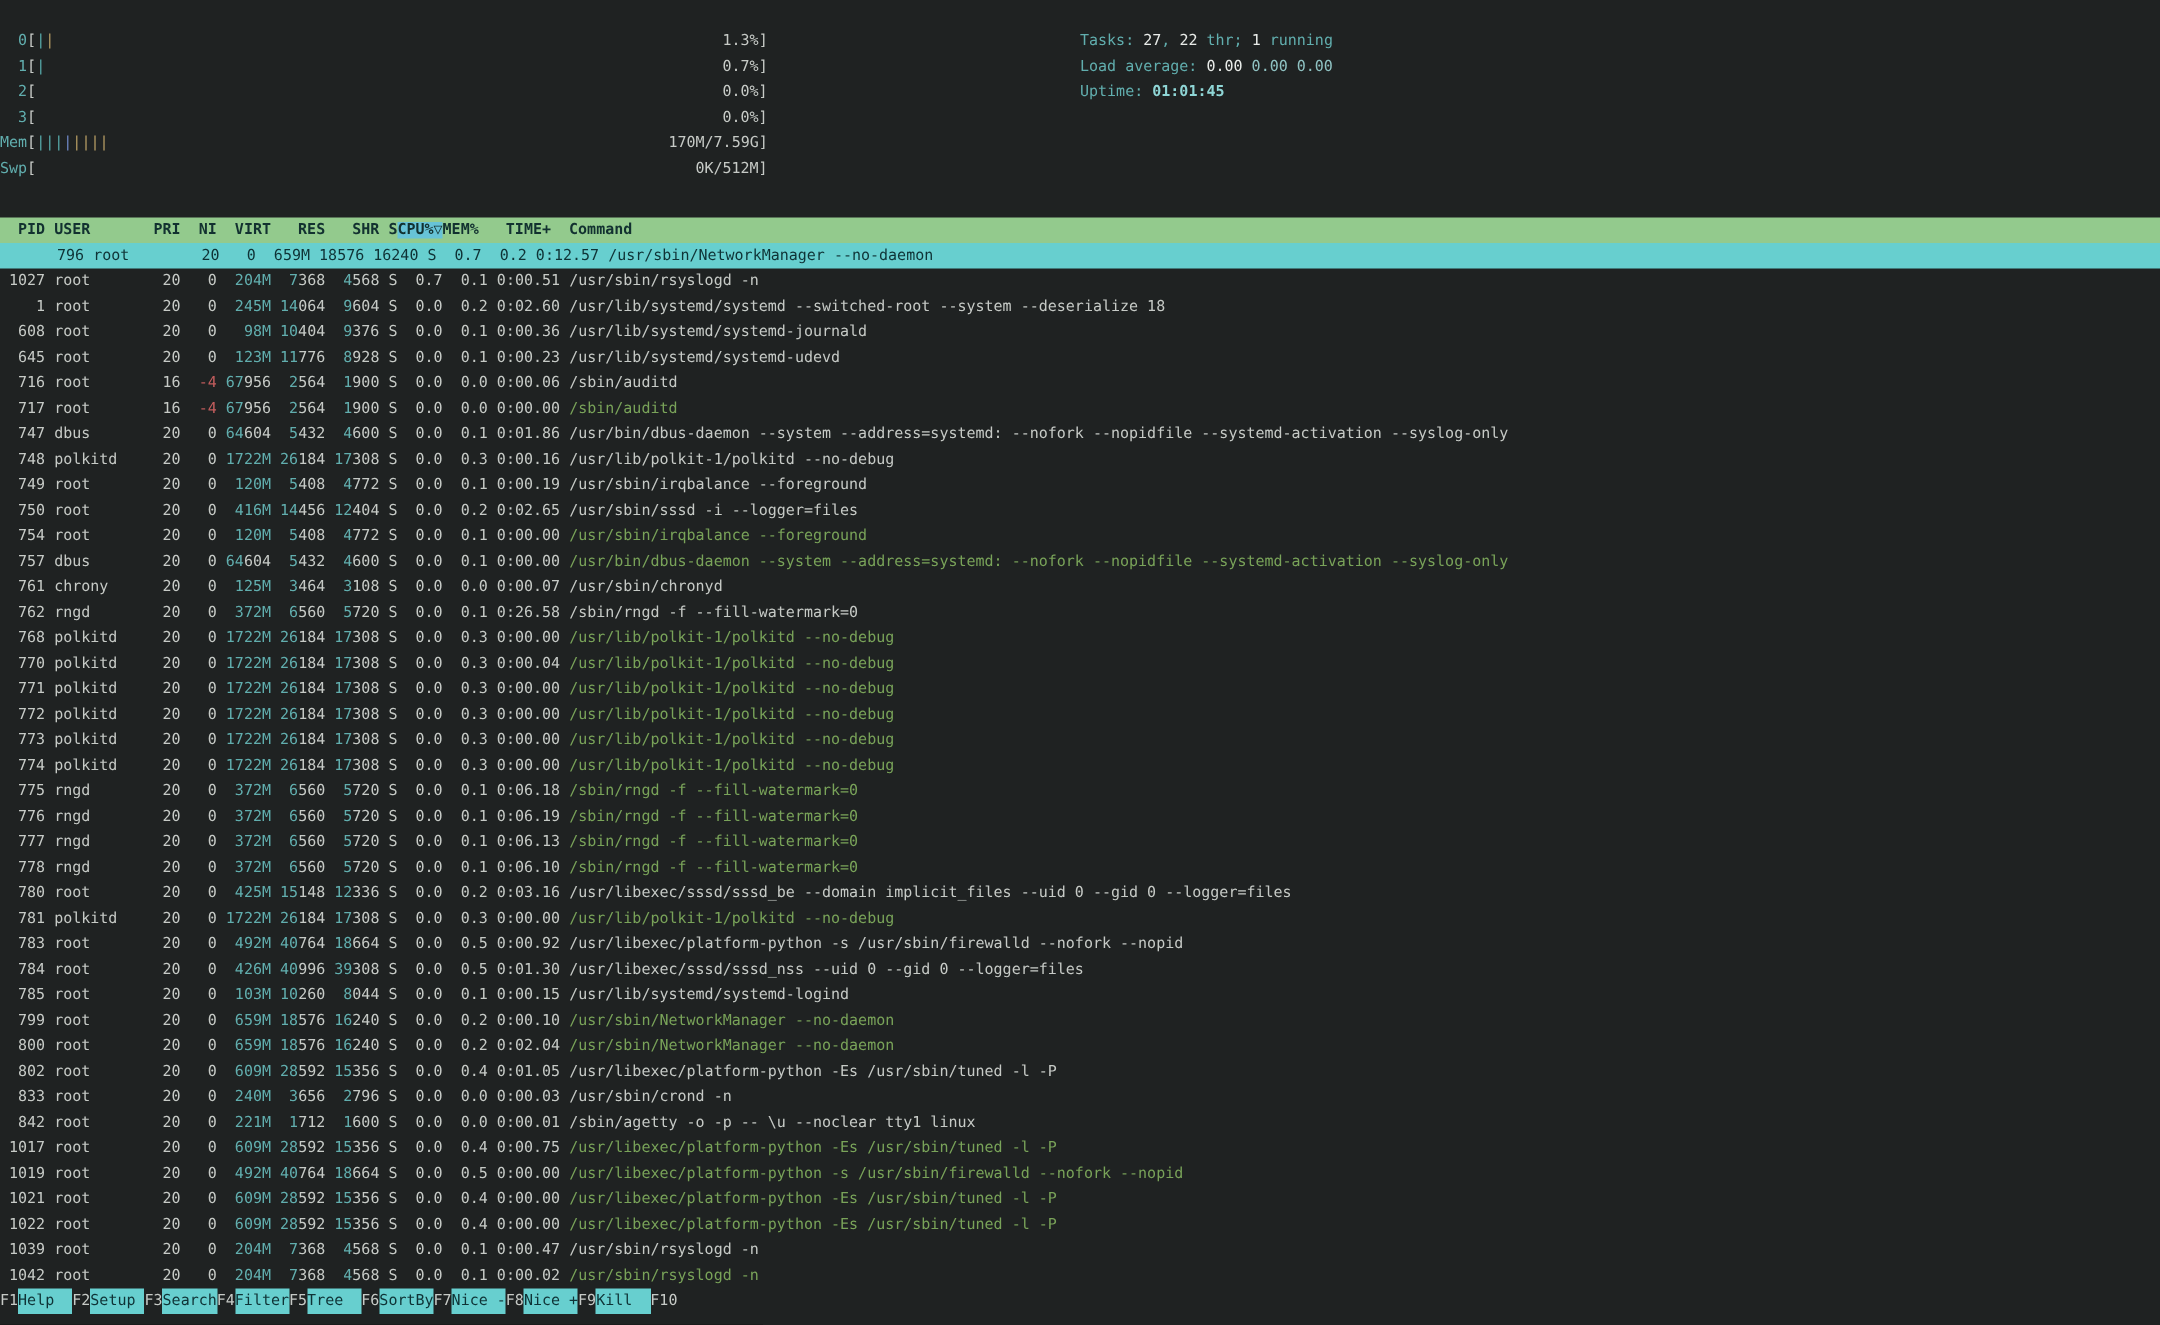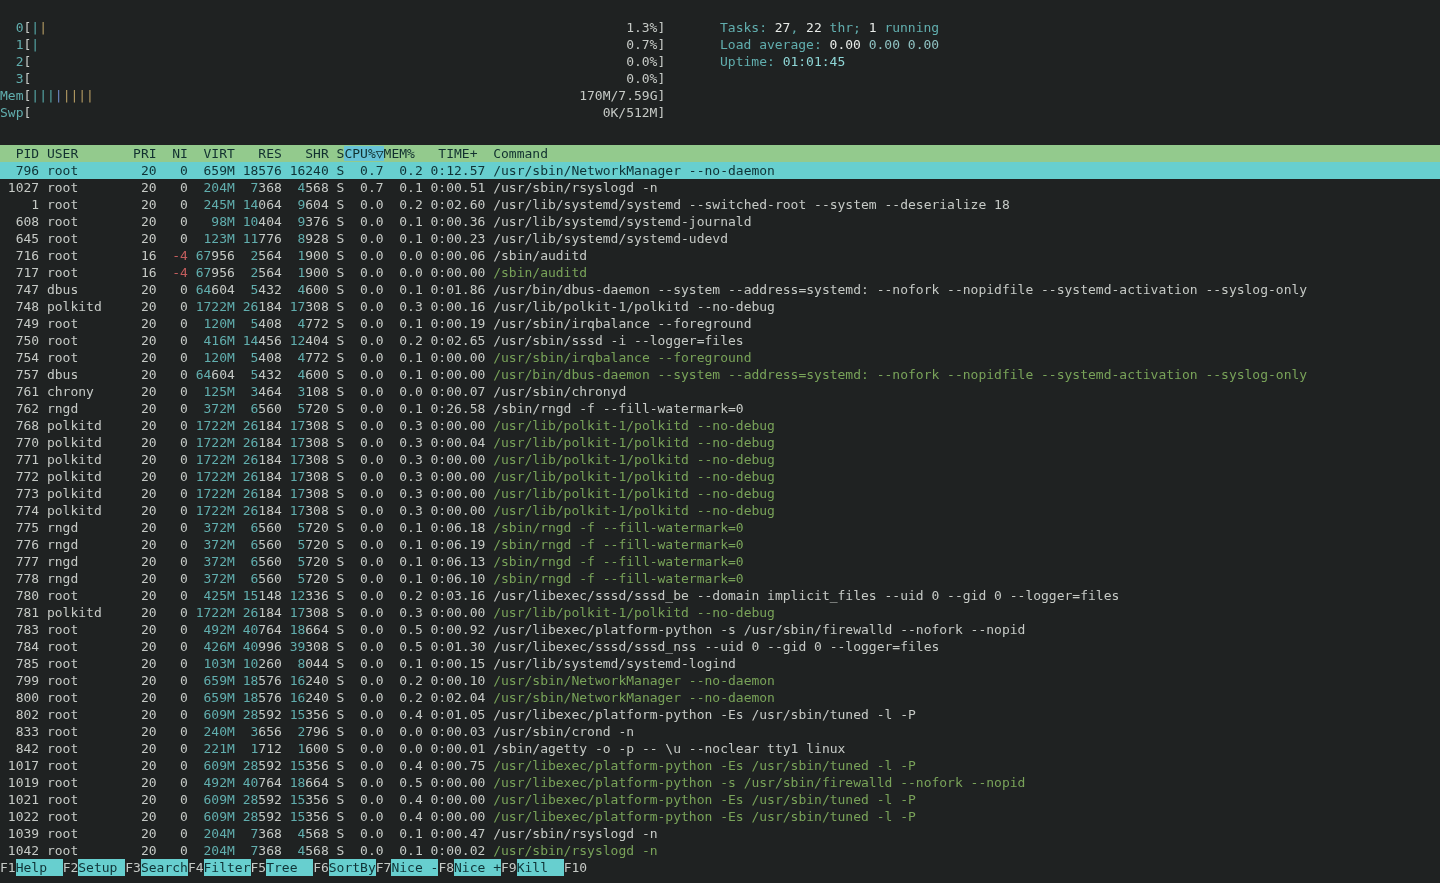--- a/index.html
+++ b/index.html
@@ -1,33 +1,33 @@
 <!DOCTYPE html>
 <html><head>
 <meta charset="utf-8">
 <style>
   html,body{margin:0;padding:0;background:#161818;}
   .term{position:relative;width:1440px;height:883px;background:var(--bg);
-    font-family:"DejaVu Sans Mono",monospace;font-size:13px;line-height:17px;
+    font-family:"DejaVu Sans Mono",monospace;font-size:10px;line-height:17px;
     color:var(--fg);overflow:hidden;white-space:pre;}
   .abs{position:absolute;}
   .line{height:17px;white-space:pre;}
   .c-teal{color:var(--teal);}
   .c-green{color:var(--green);}
   .c-red{color:var(--red);}
   .c-bold{color:var(--bright);font-weight:normal;}
   .c-dim{color:var(--dimTeal);margin-top:20px;}
-  .c-cyanbold{color:var(--cyanBright);font-weight:normal;}
+  .c-cyanbold{color:var(--cyanBright);font-weight:bold;}
   .bar-teal{color:var(--barTeal);}
   .bar-blue{color:var(--barBlue);}
   .bar-tan{color:var(--barTan);}
   .hdr{background:var(--headerBg);}
-  .hdr span{color:var(--headerFg);}
+  .hdr span{color:var(--headerFg);font-weight:bold;}
   .hdr .sortcol{background:var(--sortBg);}
-  .row.sel{background:var(--selBg);}
+  .row.sel{background:var(--selBg);padding-left:26px;}
   .row.sel span{color:var(--selFg)!important;font-weight:normal;}
   .fnbar{position:absolute;left:0;top:859px;width:1440px;height:19px;display:flex;}
   .fnbar span{white-space:pre;height:17px;display:inline-block;}
   .fnkey{color:var(--fg);}
   .fnlabel{background:var(--selBg);color:var(--selFg);}
   .fnlabel.fill{flex:1;margin-top:28px;}
 </style>
 </head>
 <body>
 

